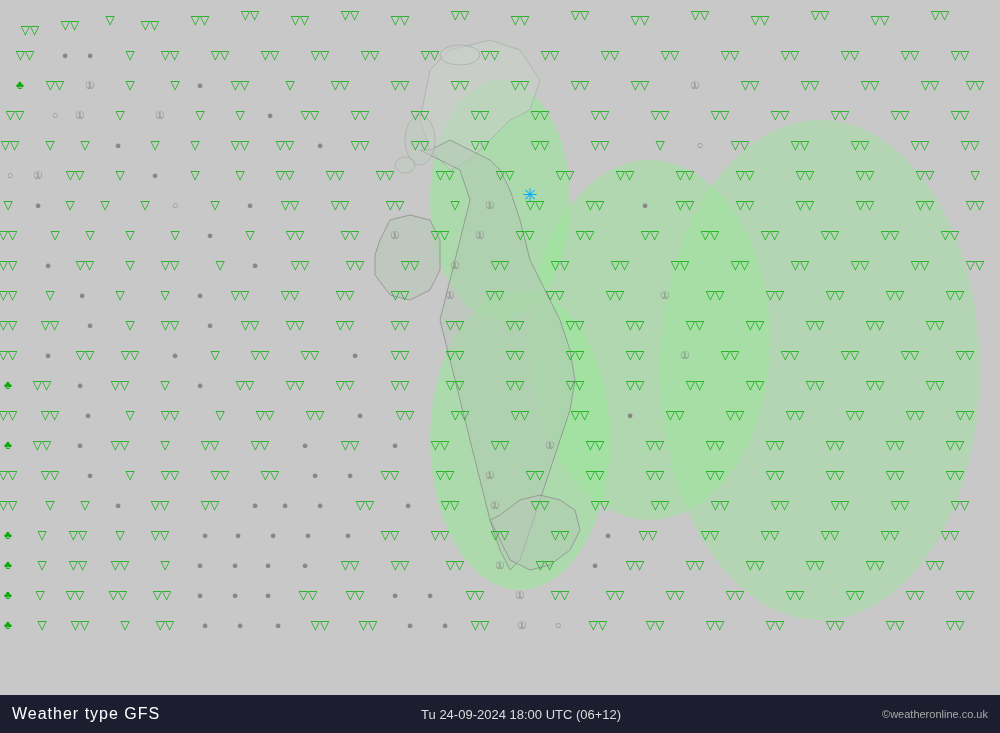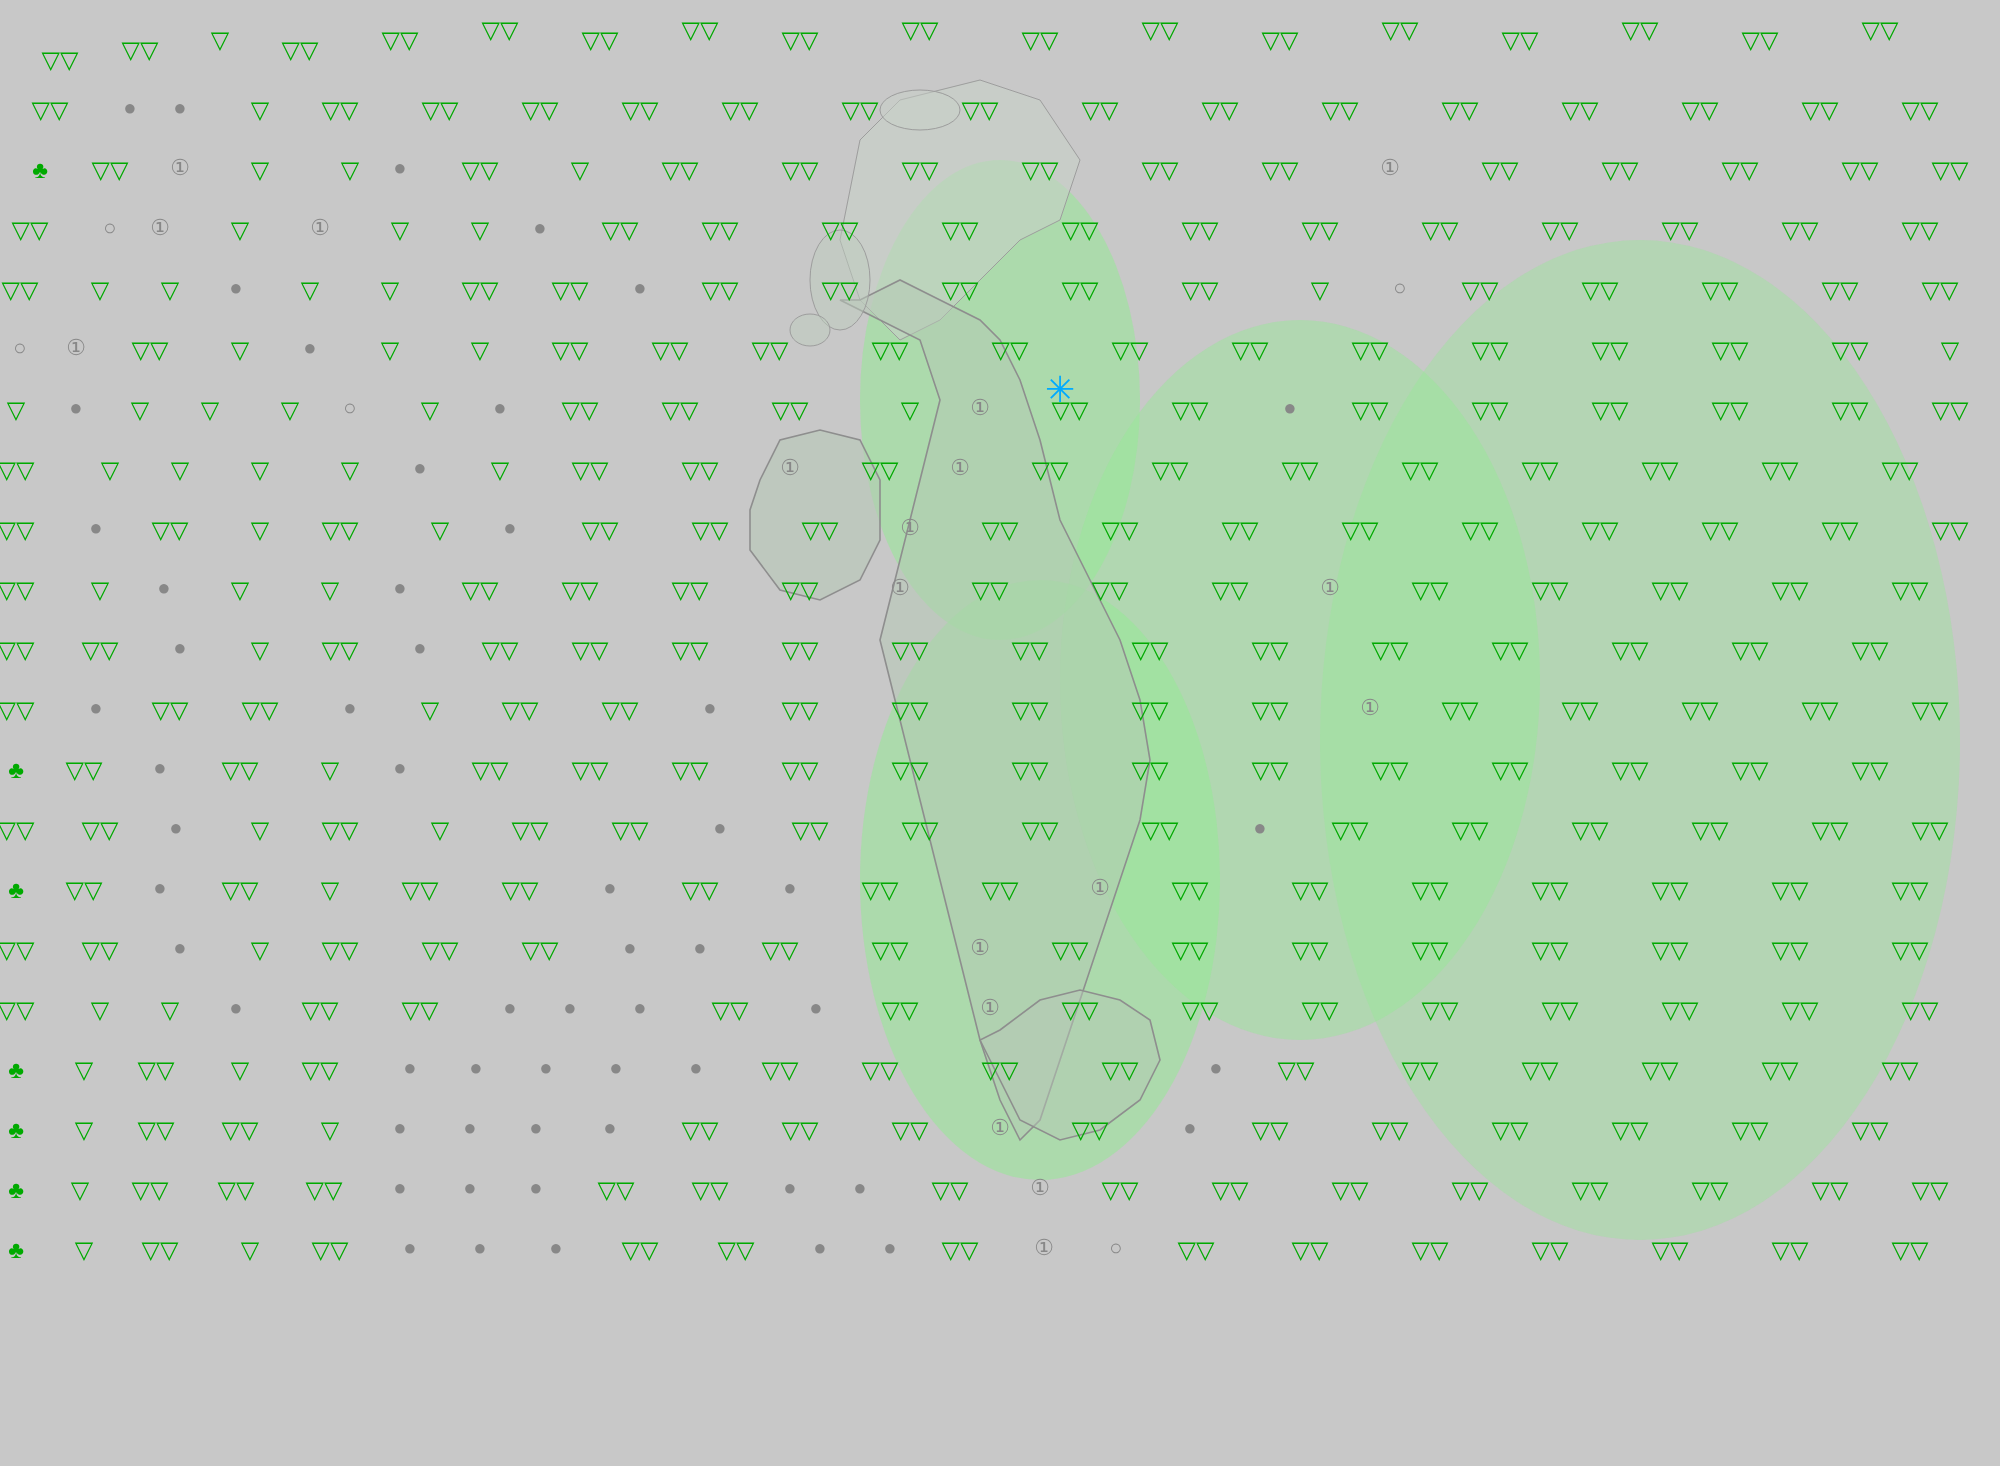--- a/index.html
+++ b/index.html
@@ -571,14 +571,19 @@
     <span class="sym rain-sym" style="left:655px;top:625px">▽▽</span>
     <span class="sym rain-sym" style="left:715px;top:625px">▽▽</span>
     <span class="sym rain-sym" style="left:775px;top:625px">▽▽</span>
     <span class="sym rain-sym" style="left:835px;top:625px">▽▽</span>
     <span class="sym rain-sym" style="left:895px;top:625px">▽▽</span>
     <span class="sym rain-sym" style="left:955px;top:625px">▽▽</span>
 
     <span class="blue-star" style="left:530px;top:195px">✳</span>
   </div>
 
+  <div id="bottom-bar">
+    <span id="title-left">Weather type  GFS</span>
+    <span id="title-right">Tu 24-09-2024 18:00 UTC (06+12)</span>
+    <span id="watermark">©weatheronline.co.uk</span>
+  </div>
 
 </div>
 
 </body></html>

